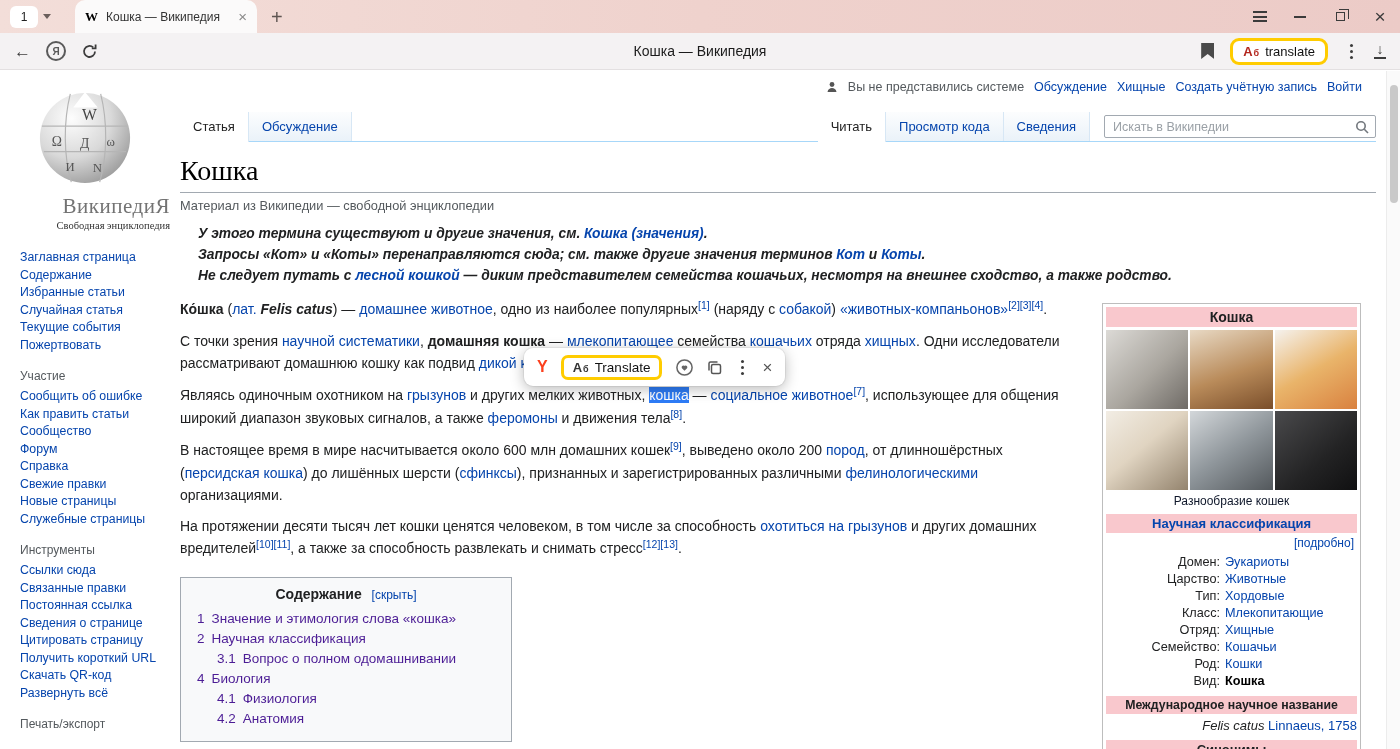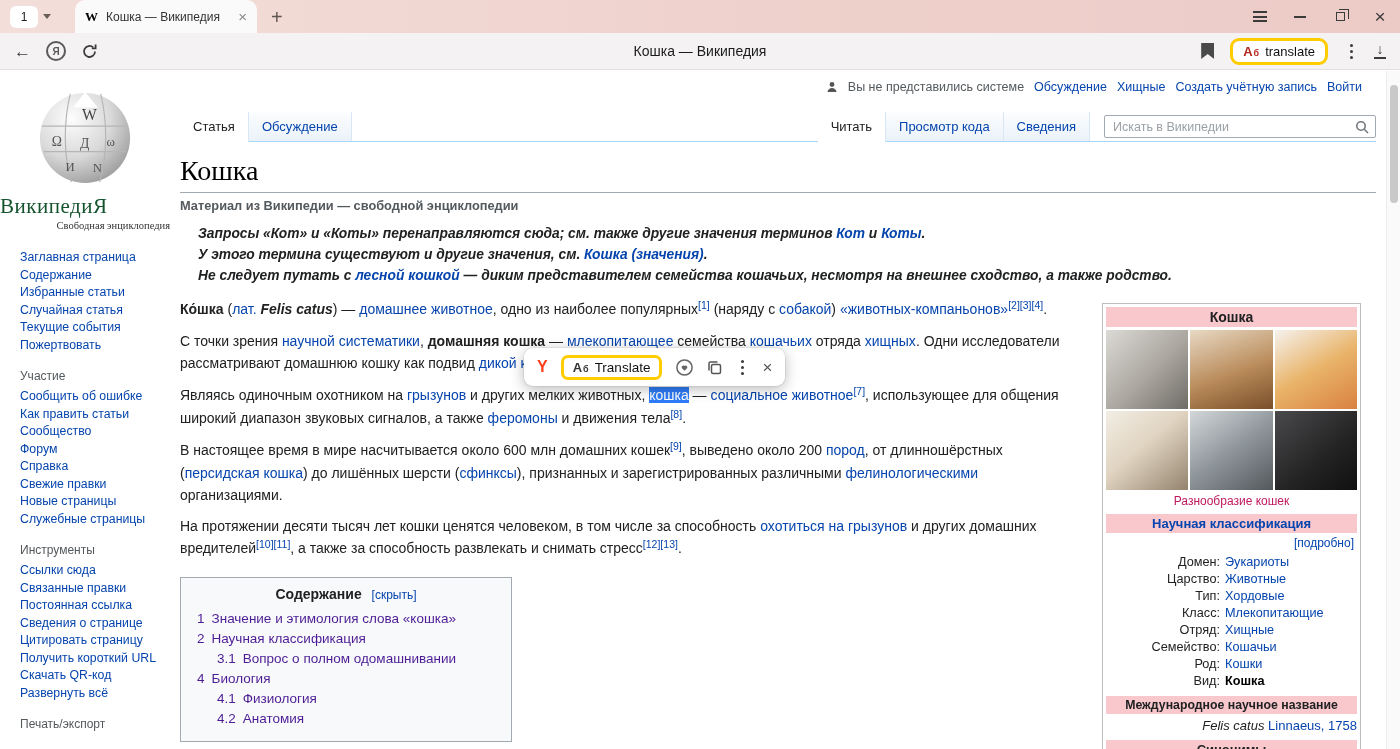--- a/index.html
+++ b/index.html
@@ -53,41 +53,41 @@
   .scroll-thumb { position:absolute; top:14px; left:3px; width:8px; height:118px; background:#c9c9c9; border-radius:5px; }
 
   .personal { position:absolute; top:9px; right:38px; display:flex; align-items:center; gap:10px; font-size:12.5px; white-space:nowrap; }
   .personal .grey { color:#54595d; }
   .plinks { display:flex; gap:10px; list-style:none; }
   .plinks li { color:#0645ad; }
 
   
   .sidebar { position:absolute; left:0; top:16px; width:170px; }
   .globe-wrap { width:98px; margin:0 auto; }
-  .wordmark { text-align:left; font-family:"Liberation Serif", serif; font-size:21px; color:#14532d; margin-top:6px; letter-spacing:.5px; }
+  .wordmark { text-align:right; font-family:"Liberation Serif", serif; font-size:21px; color:#737373; margin-top:6px; letter-spacing:.5px; }
   .wp-tagline { text-align:right; font-family:"Liberation Serif", serif; font-size:10.5px; color:#333; margin-top:1px; }
   .sb-list { list-style:none; margin:18px 0 0 20px; }
   .sb-list li { font-size:12.3px; line-height:17.5px; color:#0645ad; width:136px; }
   .sb-heading { font-size:12px; color:#54595d; margin:15px 0 5px 20px; }
   .sb-list.tight { margin-top:0; }
 
   
   .content { position:absolute; left:180px; top:42px; width:1196px; }
   .tabs-row { display:flex; align-items:flex-end; height:29px; border-bottom:1px solid #a7d7f9; }
   .tabset { display:flex; height:29px; }
   .tab-item { padding:7px 13px 5px; font-size:13px; color:#0645ad; background:linear-gradient(#fcfdfe,#eaf2f9); border-right:1px solid #d7e7f5; white-space:nowrap; }
   .tab-item.active { background:#fff; color:#222; margin-bottom:-1px; padding-bottom:6px; z-index:2; }
   .tabs-spacer { flex:1; }
   .search-wrap { position:relative; margin:0 0 3px 14px; }
   .search-input { width:272px; height:23px; border:1px solid #a2a9b1; border-radius:2px; padding:0 26px 0 8px; font-size:12.5px; color:#222; font-family:"Liberation Sans", sans-serif; }
   .search-input::placeholder { color:#9aa0a6; }
   .search-icon { position:absolute; right:7px; top:5px; }
 
   .page-h1 { font-family:"Liberation Serif", serif; font-size:28px; font-weight:400; color:#000; border-bottom:1px solid #a2a9b1; padding:13px 0 5px; }
-  .art-tagline { font-size:12.8px; color:#54595d; margin-top:5px;font-weight:bold; }
+  .art-tagline { font-size:12.8px; color:#54595d; margin-top:5px; }
   .hatnotes { margin:10px 0 0 18px; }
   .hatnote { font-style:italic; font-weight:bold; font-size:13.8px; line-height:21px; color:#202122; }
 
   .body-text { margin-top:12px; width:902px; line-height:22px; }
   .body-text p { margin-bottom:9px; }
   .s-link { color:#0645ad; }
   .s-b { font-weight:bold; }
   .s-i { font-style:italic; }
   .s-bi { font-weight:bold; font-style:italic; }
   .s-ref { color:#0645ad; font-size:10.5px; position:relative; top:-5px; }
@@ -107,21 +107,21 @@
   .infobox { position:absolute; left:1102px; top:232px; width:259px; border:1px solid #bdbdbd; background:#fff; padding:3px; font-size:13px; }
   .ib-title { background:#f9c8cd; text-align:center; font-weight:bold; font-size:14px; padding:2px 0; }
   .ib-photos { display:grid; grid-template-columns:repeat(3,1fr); gap:2px; margin-top:3px; }
   .ib-photo { height:79px; }
   .ph1 { background:linear-gradient(135deg,#dcdad6,#aaa69f 55%,#6f6b66); }
   .ph2 { background:linear-gradient(160deg,#e8d9c4,#b98b5a 55%,#7a4e2a); }
   .ph3 { background:linear-gradient(150deg,#f5f2ee,#e9b46a 50%,#d9813f); }
   .ph4 { background:linear-gradient(140deg,#f2ede4,#e0d4c1 45%,#94846e); }
   .ph5 { background:linear-gradient(145deg,#d3d7da,#8f969b 50%,#53585c); }
   .ph6 { background:linear-gradient(140deg,#4a4a4c,#232324 60%,#101011); }
-  .ib-caption { text-align:center; font-size:12px; padding:4px 0; color:#be185d; }
+  .ib-caption { text-align:center; font-size:12px; padding:4px 0; color:#0f172a; }
   .ib-header { background:#f9c8cd; text-align:center; font-weight:bold; padding:2px 0; margin-top:2px; font-size:13px; }
   .ib-header.link { color:#0645ad; }
   .ib-header.small { font-size:12.3px; }
   .ib-details { text-align:right; font-size:12px; color:#0645ad; padding:3px 3px 2px; }
   .taxo { padding:2px 0 4px; }
   .taxo-row { display:flex; line-height:17px; font-size:12.7px; }
   .taxo-label { width:114px; text-align:right; margin-right:5px; color:#202122; flex:none; }
   .taxo-value { color:#0645ad; }
   .taxo-row.species .taxo-value { color:#000; font-weight:bold; }
   .binomial { text-align:right; padding:4px 0 5px; font-size:13px; }
@@ -297,22 +297,22 @@
                 <path d="M9.3 9.3 13 13" stroke="#72777d" stroke-width="1.6"></path>
               </svg>
           </span>
         </div>
       </div>
 
       <h1 class="page-h1">Кошка</h1>
       <div class="art-tagline">Материал из Википедии — свободной энциклопедии</div>
 
       <div class="hatnotes">
+        <div class="hatnote"><span>У этого термина существуют и другие значения, см. </span><span class="s-link">Кошка (значения)</span><span>.</span></div>
         <div class="hatnote"><span>Запросы «Кот» и «Коты» перенаправляются сюда; см. также другие значения терминов </span><span class="s-link">Кот</span><span> и </span><span class="s-link">Коты</span><span>.</span></div>
-        <div class="hatnote"><span>У этого термина существуют и другие значения, см. </span><span class="s-link">Кошка (значения)</span><span>.</span></div>
         <div class="hatnote"><span>Не следует путать с </span><span class="s-link">лесной кошкой</span><span> — диким представителем семейства кошачьих, несмотря на внешнее сходство, а также родство.</span></div>
       </div>
 
       <div class="body-text">
         <p><span class="s-b">Ко́шка</span><span> (</span><span class="s-link">лат.</span><span> </span><span class="s-bi">Felis catus</span><span>) — </span><span class="s-link">домашнее животное</span><span>, одно из наиболее популярных</span><span class="s-ref">[1]</span><span> (наряду с </span><span class="s-link">собакой</span><span>) </span><span class="s-link">«животных-компаньонов»</span><span class="s-ref">[2][3][4]</span><span>.</span></p>
         <p><span>С точки зрения </span><span class="s-link">научной систематики</span><span>, </span><span class="s-b">домашняя кошка</span><span> — </span><span class="s-link">млекопитающее</span><span> семейства </span><span class="s-link">кошачьих</span><span> отряда </span><span class="s-link">хищных</span><span>. Одни исследователи рассматривают домашнюю кошку как подвид </span><span class="s-link">дикой кошки</span><span class="s-ref">[5]</span><span>, другие — ка</span></p>
         <p><span>Являясь одиночным охотником на </span><span class="s-link">грызунов</span><span> и других мелких животных, </span><span class="s-sel">кошка</span><span> — </span><span class="s-link">социальное животное</span><span class="s-ref">[7]</span><span>, использующее для общения широкий диапазон звуковых сигналов, а также </span><span class="s-link">феромоны</span><span> и движения тела</span><span class="s-ref">[8]</span><span>.</span></p>
         <p><span>В настоящее время в мире насчитывается около 600 млн домашних кошек</span><span class="s-ref">[9]</span><span>, выведено около 200 </span><span class="s-link">пород</span><span>, от длинношёрстных (</span><span class="s-link">персидская кошка</span><span>) до лишённых шерсти (</span><span class="s-link">сфинксы</span><span>), признанных и зарегистрированных различными </span><span class="s-link">фелинологическими</span><span> организациями.</span></p>
         <p><span>На протяжении десяти тысяч лет кошки ценятся человеком, в том числе за способность </span><span class="s-link">охотиться на грызунов</span><span> и других домашних вредителей</span><span class="s-ref">[10][11]</span><span>, а также за способность развлекать и снимать стресс</span><span class="s-ref">[12][13]</span><span>.</span></p>
       </div>

